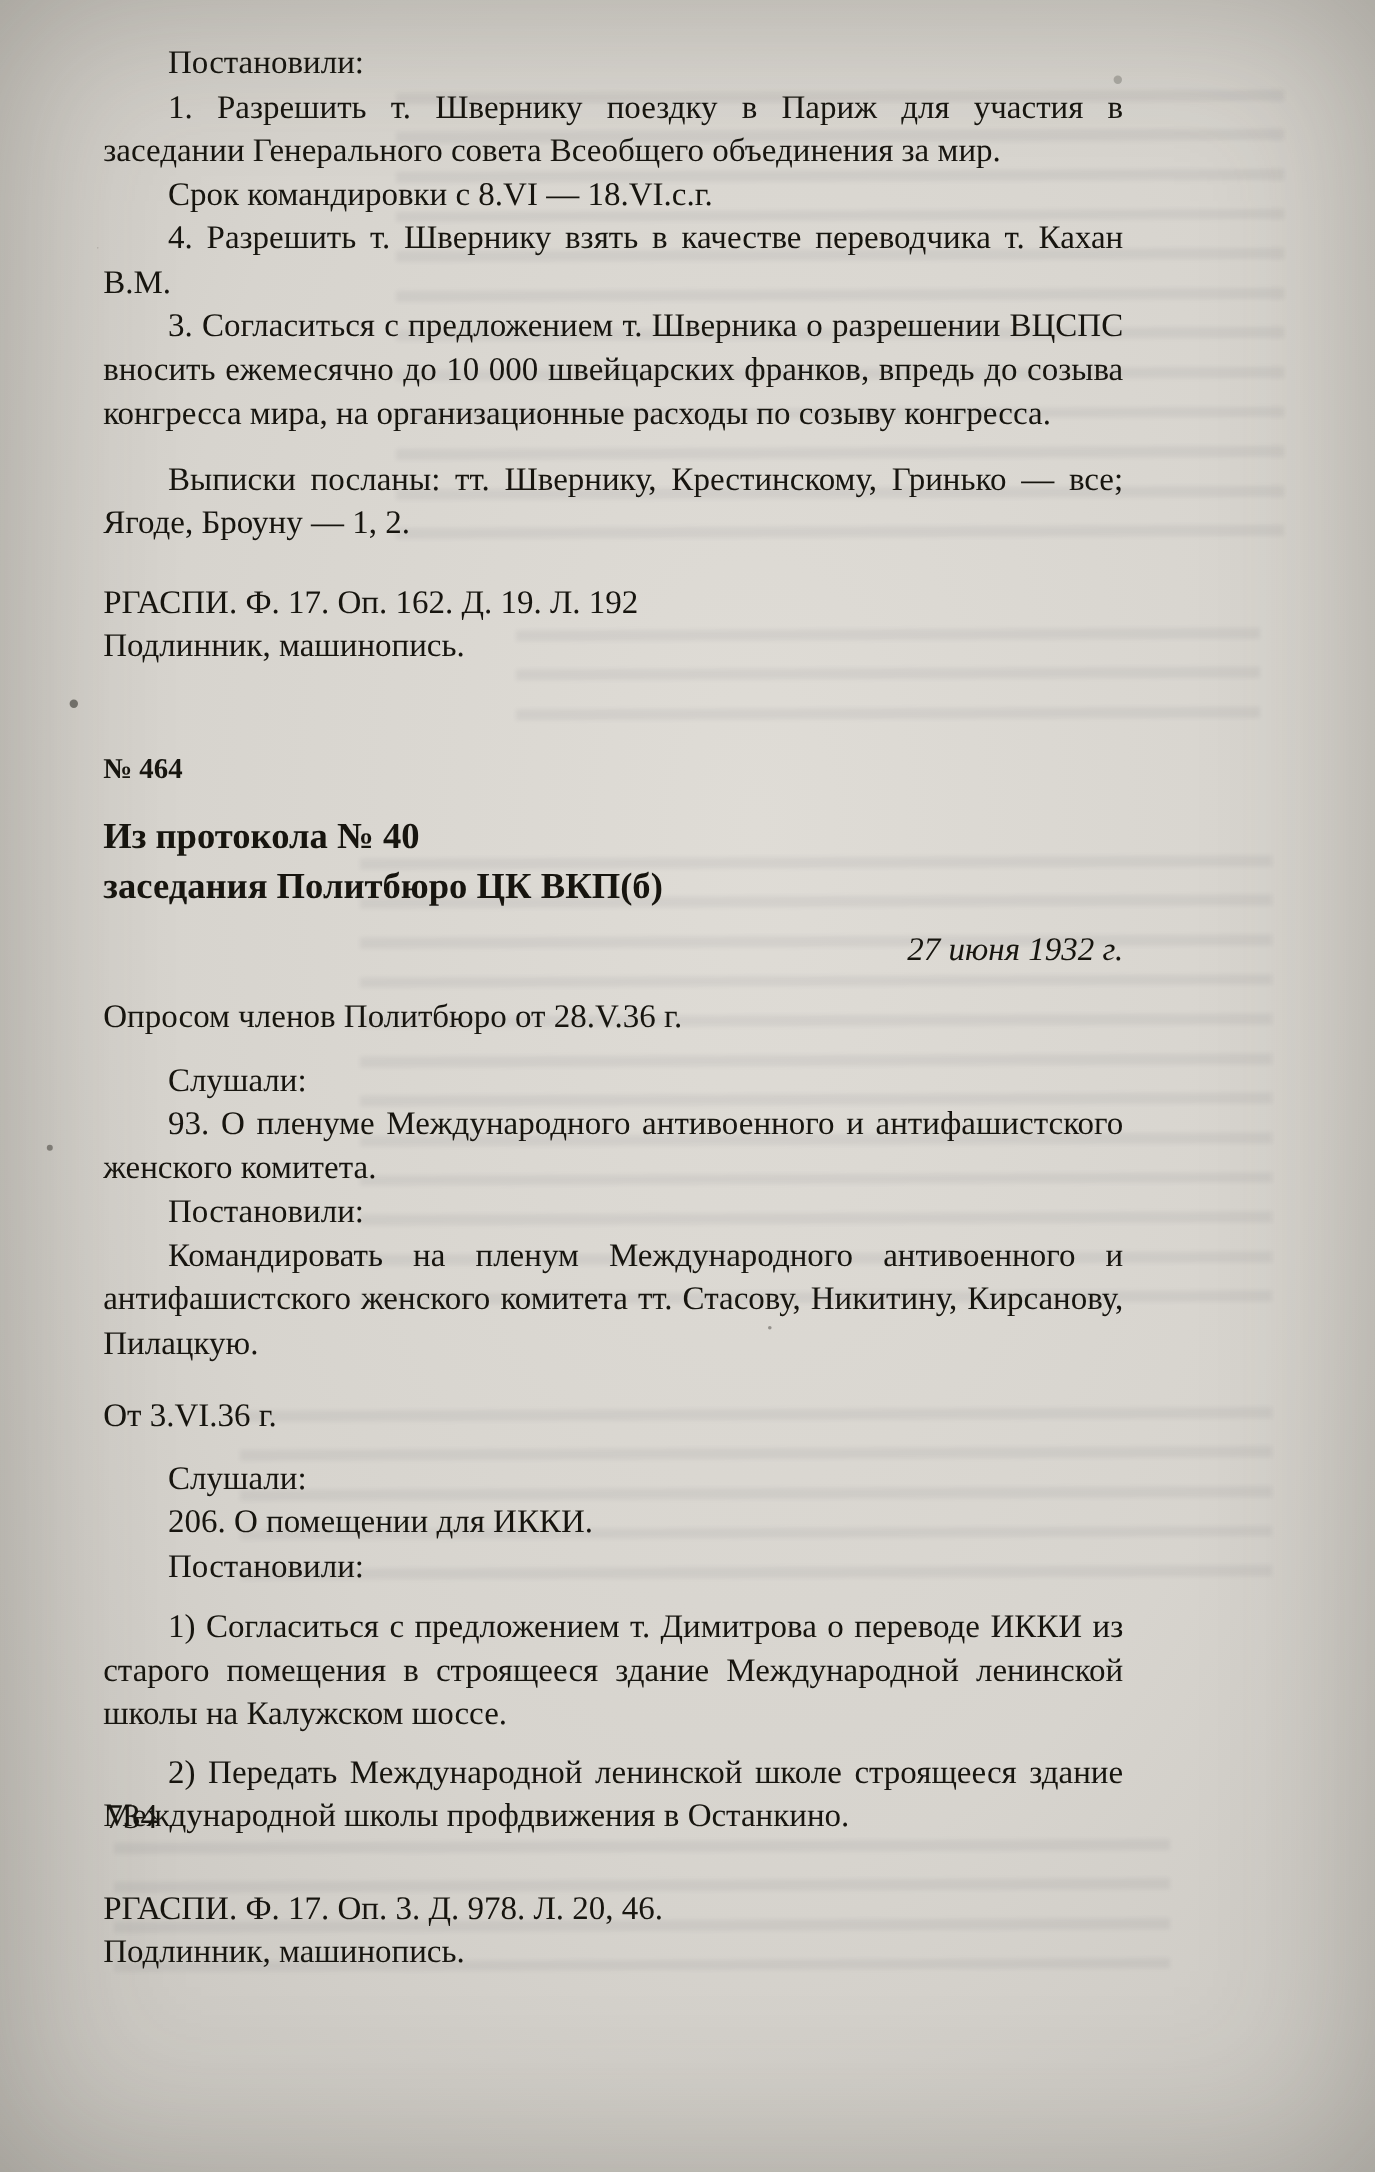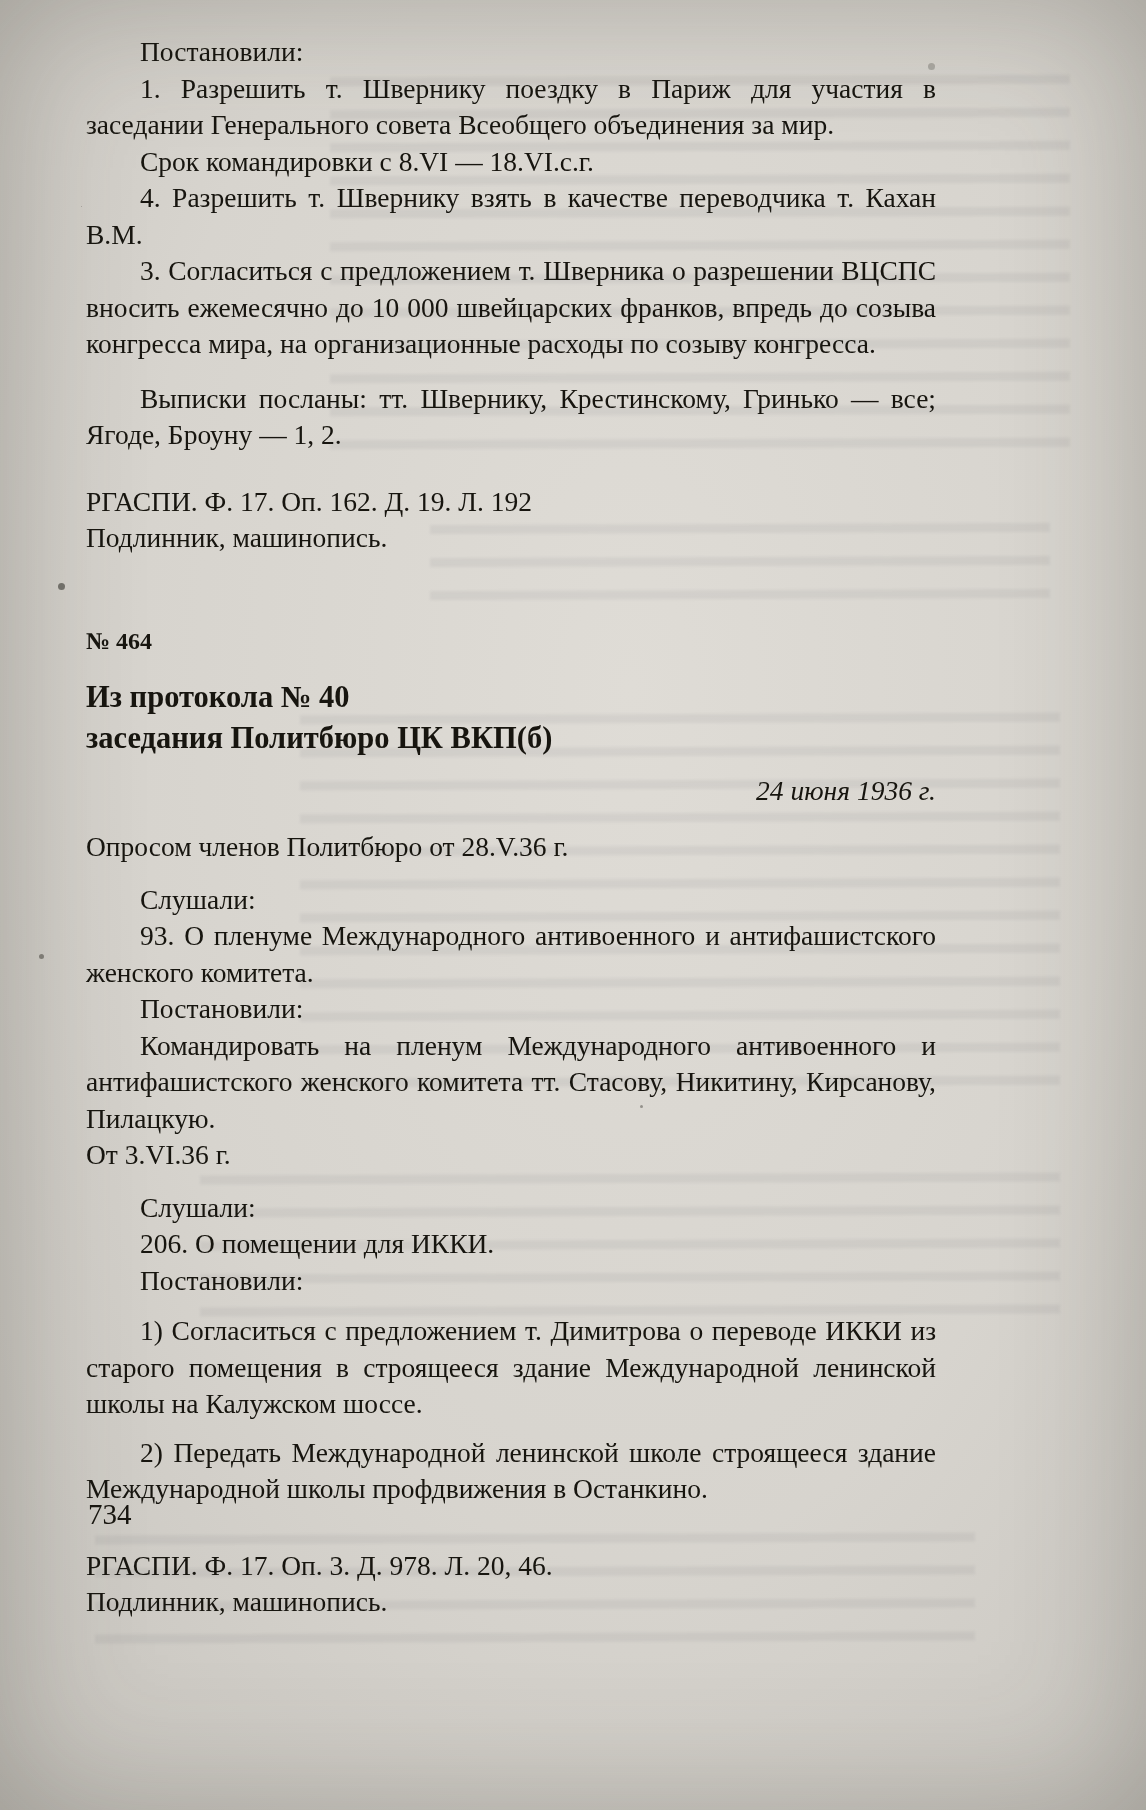--- a/index.html
+++ b/index.html
@@ -25,21 +25,21 @@
   .ind  { text-indent: 54px; }
   .just { text-align: justify; }
   .src  { font-size: 26.5px; line-height: 35px; }
 
   .docnum   { font-size: 24px;  font-weight: bold; line-height: 40px; }
   .doctitle { font-size: 30.5px; font-weight: bold; line-height: 41px; }
   .date     { text-align: right; font-style: italic; font-size: 28px; margin-top: 14px; }
   .note     { }
 
   .sp12{margin-top:12px} .sp14{margin-top:14px} .sp16{margin-top:16px}
-  .sp18{margin-top:18px} .sp20{margin-top:20px} .sp24{}
+  .sp18{margin-top:18px} .sp20{margin-top:20px} .sp24{margin-top:24px}
   .sp30{margin-top:30px} .sp40{margin-top:40px} .sp64{margin-top:64px}
 
   .page-number { position: absolute; left: 88px; top: 1498px; font-size: 29px; }
 
   
   .bleed {
     position: absolute;
     opacity: 0.13;
     filter: blur(1.6px);
     transform: skewY(-0.2deg);
@@ -90,21 +90,21 @@
       <p class="ind just">3. Согласиться с предложением т. Шверника о разрешении ВЦСПС вносить ежемесячно до 10 000 швейцарских франков, впредь до созыва конгресса мира, на организационные расходы по созыву конгресса.</p>
       <p class="ind just sp18">Выписки посланы: тт. Швернику, Крестинскому, Гринько — все; Ягоде, Броуну — 1, 2.</p>
       <p class="src sp30">РГАСПИ. Ф. 17. Оп. 162. Д. 19. Л. 192</p>
       <p class="src">Подлинник, машинопись.</p>
     </section>
 
     <section>
       <h2 class="docnum sp64">№ 464</h2>
       <h3 class="doctitle sp16">Из протокола № 40</h3>
       <h3 class="doctitle">заседания Политбюро ЦК ВКП(б)</h3>
-      <p class="date">24 июня 1936 г.</p>
+      <p class="date">27 июня 1932 г.</p>
 
       <p class="note sp20">Опросом членов Политбюро от 28.V.36 г.</p>
 
       <p class="ind sp16">Слушали:</p>
       <p class="ind just">93. О пленуме Международного антивоенного и антифашистского женского комитета.</p>
       <p class="ind">Постановили:</p>
       <p class="ind just">Командировать на пленум Международного антивоенного и антифашистского женского комитета тт. Стасову, Никитину, Кирсанову, Пилацкую.</p>
 
       <p class="note sp24">От 3.VI.36 г.</p>
 

